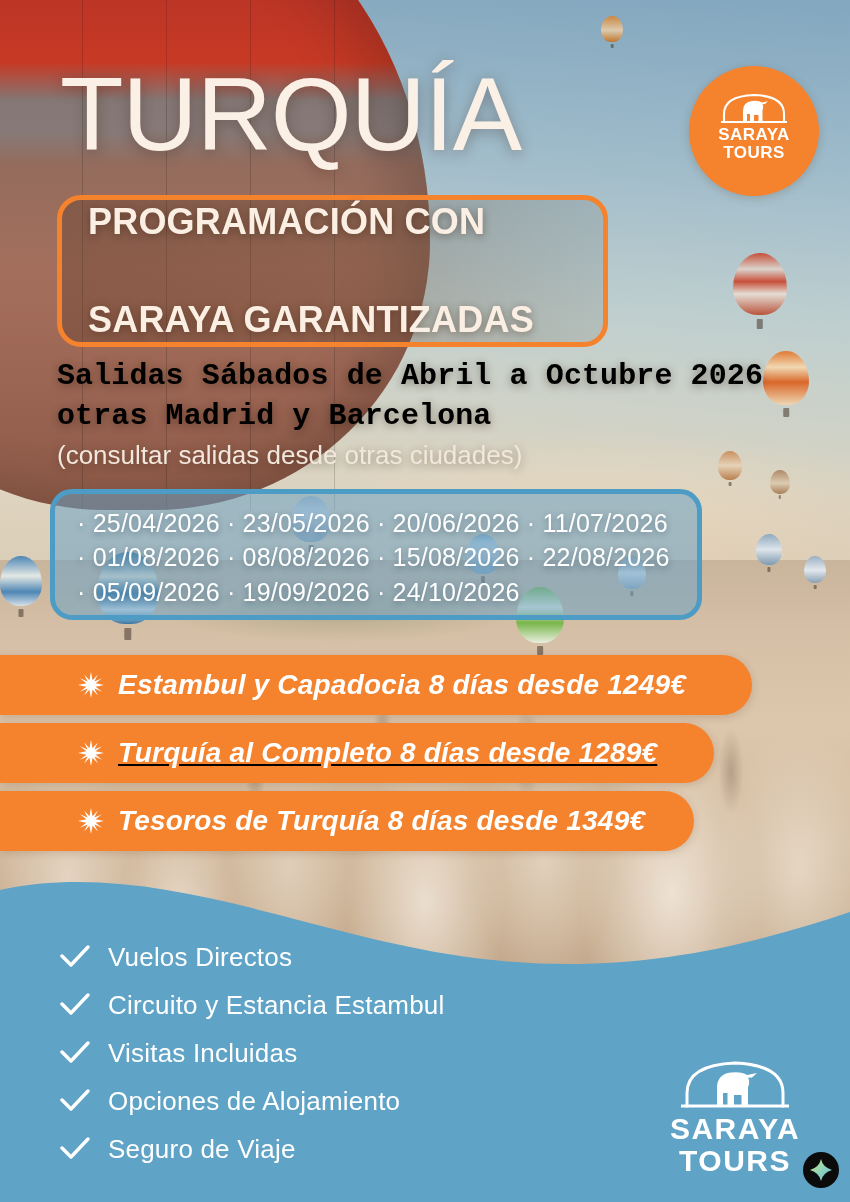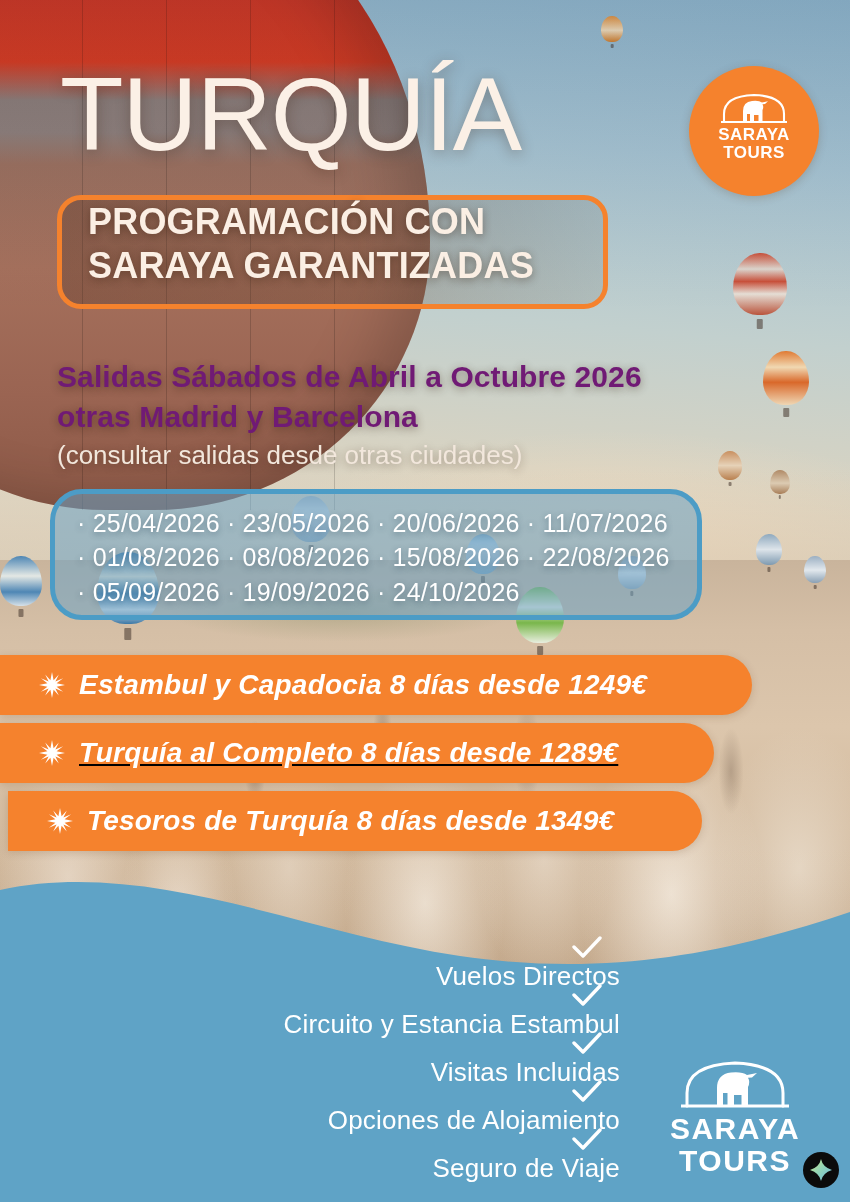--- a/index.html
+++ b/index.html
@@ -115,88 +115,89 @@
   .cupos-core{
     position:absolute;left:0;right:0;top:24px;
     text-align:center;color:#fff;
   }
   .cupos-core .mark{display:block;margin:0 auto 2px;}
   .cupos-core .l1{font-size:17px;font-weight:700;letter-spacing:.5px;line-height:1.02;}
   .cupos-core .l2{font-size:17px;font-weight:700;letter-spacing:.5px;line-height:1.02;}
 
   
   .guarantee{
-    position:absolute;left:57px;top:195px;width:551px;height:114px;
+    position:absolute;left:57px;top:195px;width:551px;height:152px;
     border:5px solid #F5822D;border-radius:24px;
     background:linear-gradient(90deg, rgba(80,46,30,.30) 0%, rgba(90,60,40,.26) 55%, rgba(120,120,110,.20) 100%);
-    display:flex;flex-direction:column;justify-content:flex-start;
+    display:flex;flex-direction:column;justify-content:space-between;
     padding:0 0 0 26px;
   }
   .guarantee span{
     display:block;color:#FBEFE4;
     font-size:36px;font-weight:700;line-height:1.22;letter-spacing:.2px;
     text-shadow:0 2px 8px rgba(50,28,14,.45);
   }
 
   
   .departures{position:absolute;left:57px;top:357px;width:760px;}
   .departures .big{
-    color:#701a75;font-size:30px;font-weight:700;line-height:1.33;
+    color:#000000;font-size:30px;font-weight:700;line-height:1.33;
     letter-spacing:.1px;
     text-shadow:0 2px 8px rgba(50,28,14,.45);
+    font-family:Liberation Mono, monospace;
   }
   .departures .note{
     margin-top:3px;
     color:#F2E7DC;font-size:26px;font-weight:400;line-height:1.2;
     text-shadow:0 2px 8px rgba(50,28,14,.40);
   }
 
   
   .dates{
     position:absolute;left:50px;top:489px;width:652px;height:131px;
-    border:5px solid #4C9CC6;border-radius:32px;
+    border:5px solid #4C9CC6;border-radius:22px;
     background:rgba(107,163,196,.55);
     padding:12px 0 0 22px;
   }
   .dates .row{
     color:#FFFFFF;font-size:25px;line-height:1.37;font-weight:500;
     letter-spacing:.2px;white-space:nowrap;
     text-shadow:0 2px 6px rgba(30,60,80,.45);
   }
 
   
   .bars{position:absolute;left:0;top:655px;width:850px;}
   .bar{
     position:relative;display:flex;align-items:center;
     height:60px;margin-bottom:8px;
     background:#F5822D;
     border-radius:0 30px 30px 0;
-    padding-left:39px;
+    padding-left:78px;
     box-shadow:0 2px 8px rgba(90,45,10,.18);
   }
   .bar .star{
     flex:0 0 auto;margin-right:14px;display:block;
   }
   .bar .txt{
     color:#fff;font-size:28px;font-weight:700;font-style:italic;
     letter-spacing:.2px;white-space:nowrap;
   }
   .bar-1{width:752px;}
   .bar-2{width:714px;text-decoration:underline;}
-  .bar-3{width:694px;margin-left:8px;}
+  .bar-3{width:694px;}
 
   
   .wave{
     position:absolute;left:0;top:860px;width:850px;height:342px;
   }
   .wave svg{display:block;}
 
   .features{position:absolute;left:60px;top:935px;width:560px;}
   .feature{
-    display:flex;align-items:flex-end;height:44px;margin-bottom:4px;flex-direction:column;
+    display:flex;align-items:center;height:44px;margin-bottom:4px;
   }
   .feature .check{flex:0 0 auto;margin-right:18px;}
   .feature .label{
     color:#FFFFFF;font-size:26px;font-weight:400;letter-spacing:.2px;
   }
 
   
   .footer-logo{
     position:absolute;left:655px;top:1055px;width:160px;text-align:center;color:#fff;
   }

